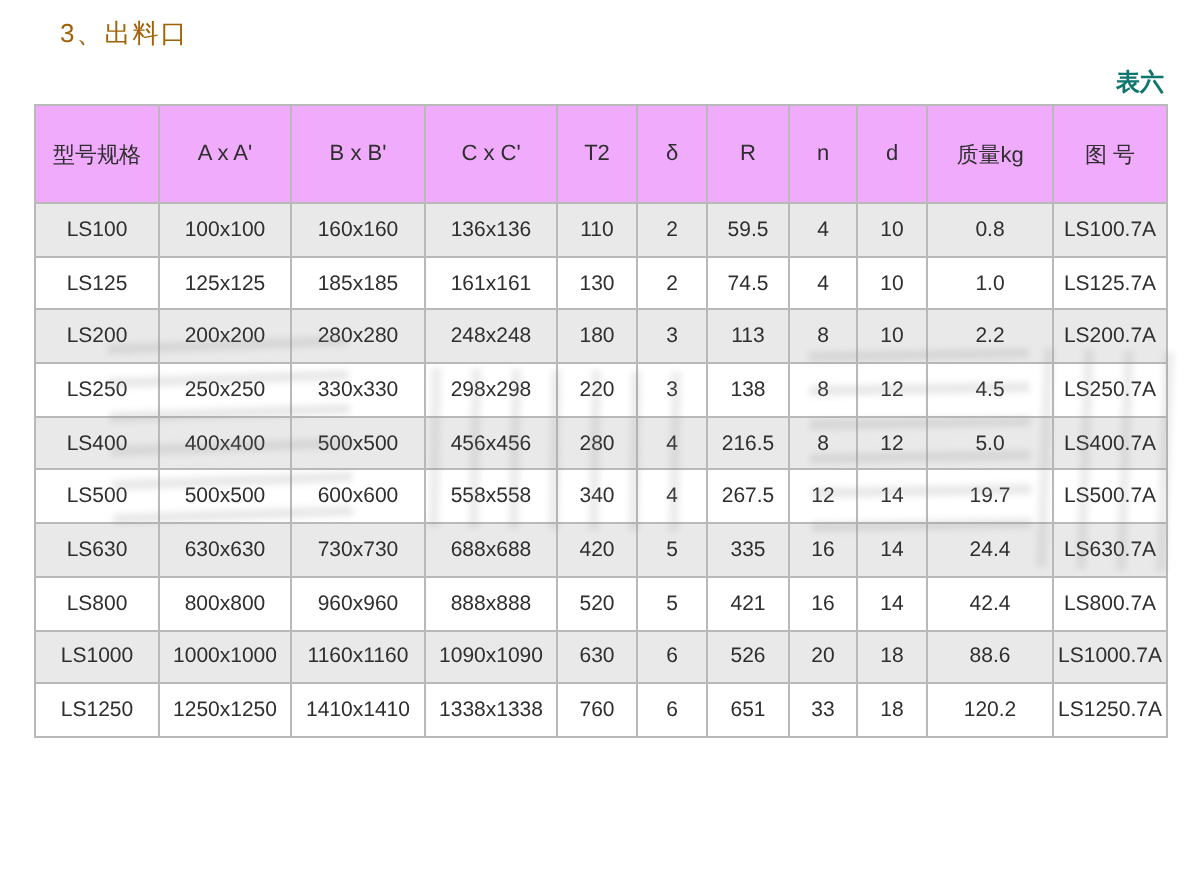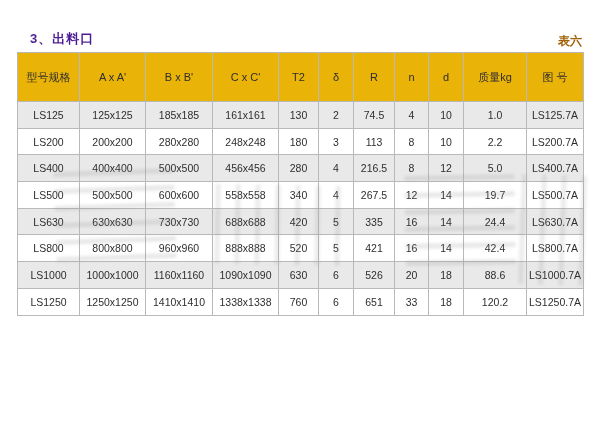--- a/index.html
+++ b/index.html
@@ -8,31 +8,30 @@
     background: #ffffff;
     font-family: "Liberation Sans", "DejaVu Sans", sans-serif;
     color: #2e2e2e;
     position: relative;
     overflow: hidden;
   }
   .page-title {
     position: absolute;
     left: 30px; top: 8px;
     font-size: 13px;
-    font-weight: bold;
-    color: #4c1d95;
+    font-weight: normal;
+    color: #a16207;
     letter-spacing: 1px;
-    margin-top: 22px;
   }
   .table-label {
     position: absolute;
     right: 18px; top: 33px;
     font-size: 12px;
     font-weight: bold;
-    color: #a16207;
+    color: #0f766e;
   }
   table.spec {
     position: absolute;
     left: 17px; top: 52px;
     border-collapse: collapse;
     table-layout: fixed;
     width: 566px;
     border: 1px solid #8a8a8a;
     background: #ffffff;
   }
@@ -43,21 +42,21 @@
     padding: 0 1px;
     font-size: 10.5px;
     font-weight: normal;
     color: #2e2e2e;
     white-space: nowrap;
     overflow: hidden;
   }
   table.spec thead th {
     height: 48px;
     font-size: 11px;
-    background: #eab308;
+    background: #f0abfc;
   }
   table.spec tbody td { height: 25.7px; }
   table.spec tbody tr:nth-child(odd) td { background: #e9e9e9; }
   table.spec tbody tr:nth-child(even) td { background: #ffffff; }
 
   
   .watermark {
     position: absolute;
     pointer-events: none;
     opacity: 0.30;
@@ -109,20 +108,33 @@
         <th>δ</th>
         <th>R</th>
         <th>n</th>
         <th>d</th>
         <th>质量kg</th>
         <th>图 号</th>
       </tr>
     </thead>
   <tbody>
       <tr>
+        <td>LS100</td>
+        <td>100x100</td>
+        <td>160x160</td>
+        <td>136x136</td>
+        <td>110</td>
+        <td>2</td>
+        <td>59.5</td>
+        <td>4</td>
+        <td>10</td>
+        <td>0.8</td>
+        <td>LS100.7A</td>
+      </tr>
+      <tr>
         <td>LS125</td>
         <td>125x125</td>
         <td>185x185</td>
         <td>161x161</td>
         <td>130</td>
         <td>2</td>
         <td>74.5</td>
         <td>4</td>
         <td>10</td>
         <td>1.0</td>
@@ -135,20 +147,33 @@
         <td>248x248</td>
         <td>180</td>
         <td>3</td>
         <td>113</td>
         <td>8</td>
         <td>10</td>
         <td>2.2</td>
         <td>LS200.7A</td>
       </tr>
       <tr>
+        <td>LS250</td>
+        <td>250x250</td>
+        <td>330x330</td>
+        <td>298x298</td>
+        <td>220</td>
+        <td>3</td>
+        <td>138</td>
+        <td>8</td>
+        <td>12</td>
+        <td>4.5</td>
+        <td>LS250.7A</td>
+      </tr>
+      <tr>
         <td>LS400</td>
         <td>400x400</td>
         <td>500x500</td>
         <td>456x456</td>
         <td>280</td>
         <td>4</td>
         <td>216.5</td>
         <td>8</td>
         <td>12</td>
         <td>5.0</td>

